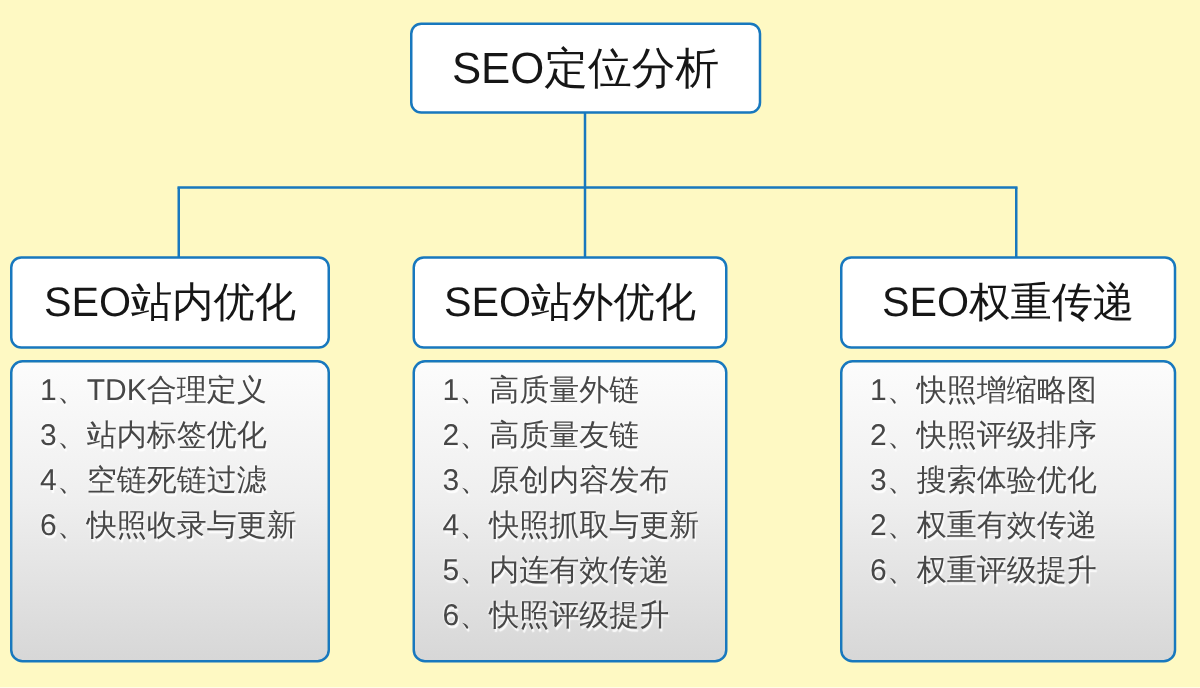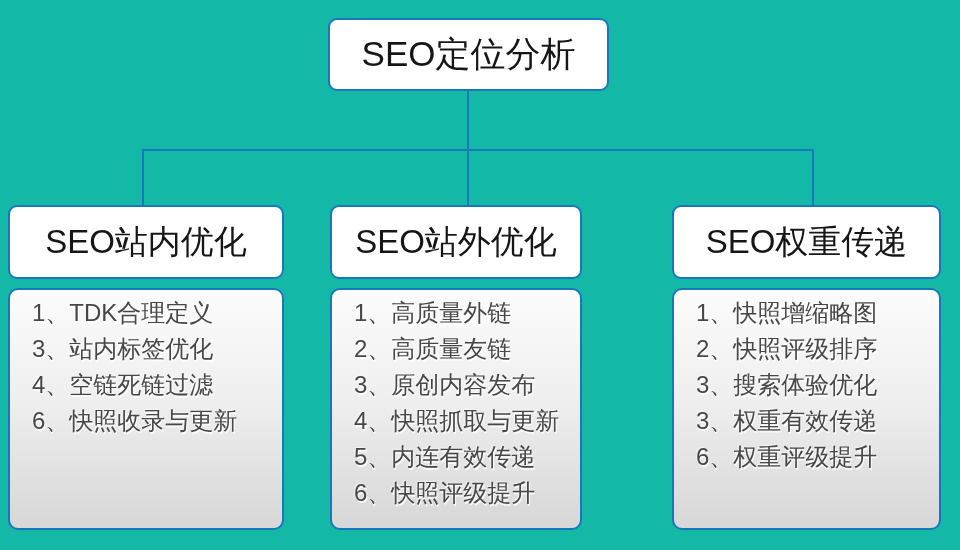--- a/index.html
+++ b/index.html
@@ -2,35 +2,35 @@
 <html style="--accent: #1878be;"><head>
 <meta charset="utf-8">
 <style>
   :root { --accent: #1878be; }
   * { margin: 0; padding: 0; box-sizing: border-box; }
   html, body { background: #ffffff; }
   body {
     font-family: "Liberation Sans", "DejaVu Sans", sans-serif;
     width: 960px; height: 550px; position: relative; overflow: hidden;
   }
-  .canvas { position: absolute; left: 0; top: 0; width: 960px; height: 550px; background: #14b8a6; }
+  .canvas { position: absolute; left: 0; top: 0; width: 960px; height: 550px; background: #fef9c3; }
 
   .node-box {
     position: absolute;
     background: #ffffff;
     border: 2px solid var(--accent);
     border-radius: 9px;
     display: flex; align-items: center; justify-content: center;
     color: #161616;
     white-space: nowrap;
   }
   .root-box { left: 328px; top: 18px; width: 281px; height: 73px; font-size: 35px; }
   .header-box { top: 205px; height: 74px; font-size: 33px; }
 
-  .col1 { left: 8px;   width: 276px; }
+  .col1 { left: 8px;   width: 256px; }
   .col2 { left: 330px; width: 252px; }
   .col3 { left: 672px; width: 269px; }
 
   .panel {
     position: absolute;
     top: 288px; height: 242px;
     border: 2px solid var(--accent);
     border-radius: 10px;
     background: linear-gradient(180deg, #fcfcfc 0%, #efefef 45%, #d7d7d7 100%);
     padding: 5px 6px 0 22px;
@@ -95,18 +95,18 @@
   </div>
 
   <div class="node-box header-box col3">
     <span>SEO权重传递</span>
   </div>
   <div class="panel col3">
     <ul>
       <li>1、快照增缩略图</li>
       <li>2、快照评级排序</li>
       <li>3、搜索体验优化</li>
-      <li>3、权重有效传递</li>
+      <li>2、权重有效传递</li>
       <li>6、权重评级提升</li>
     </ul>
   </div>
 
 </div>
 
 </body></html>

